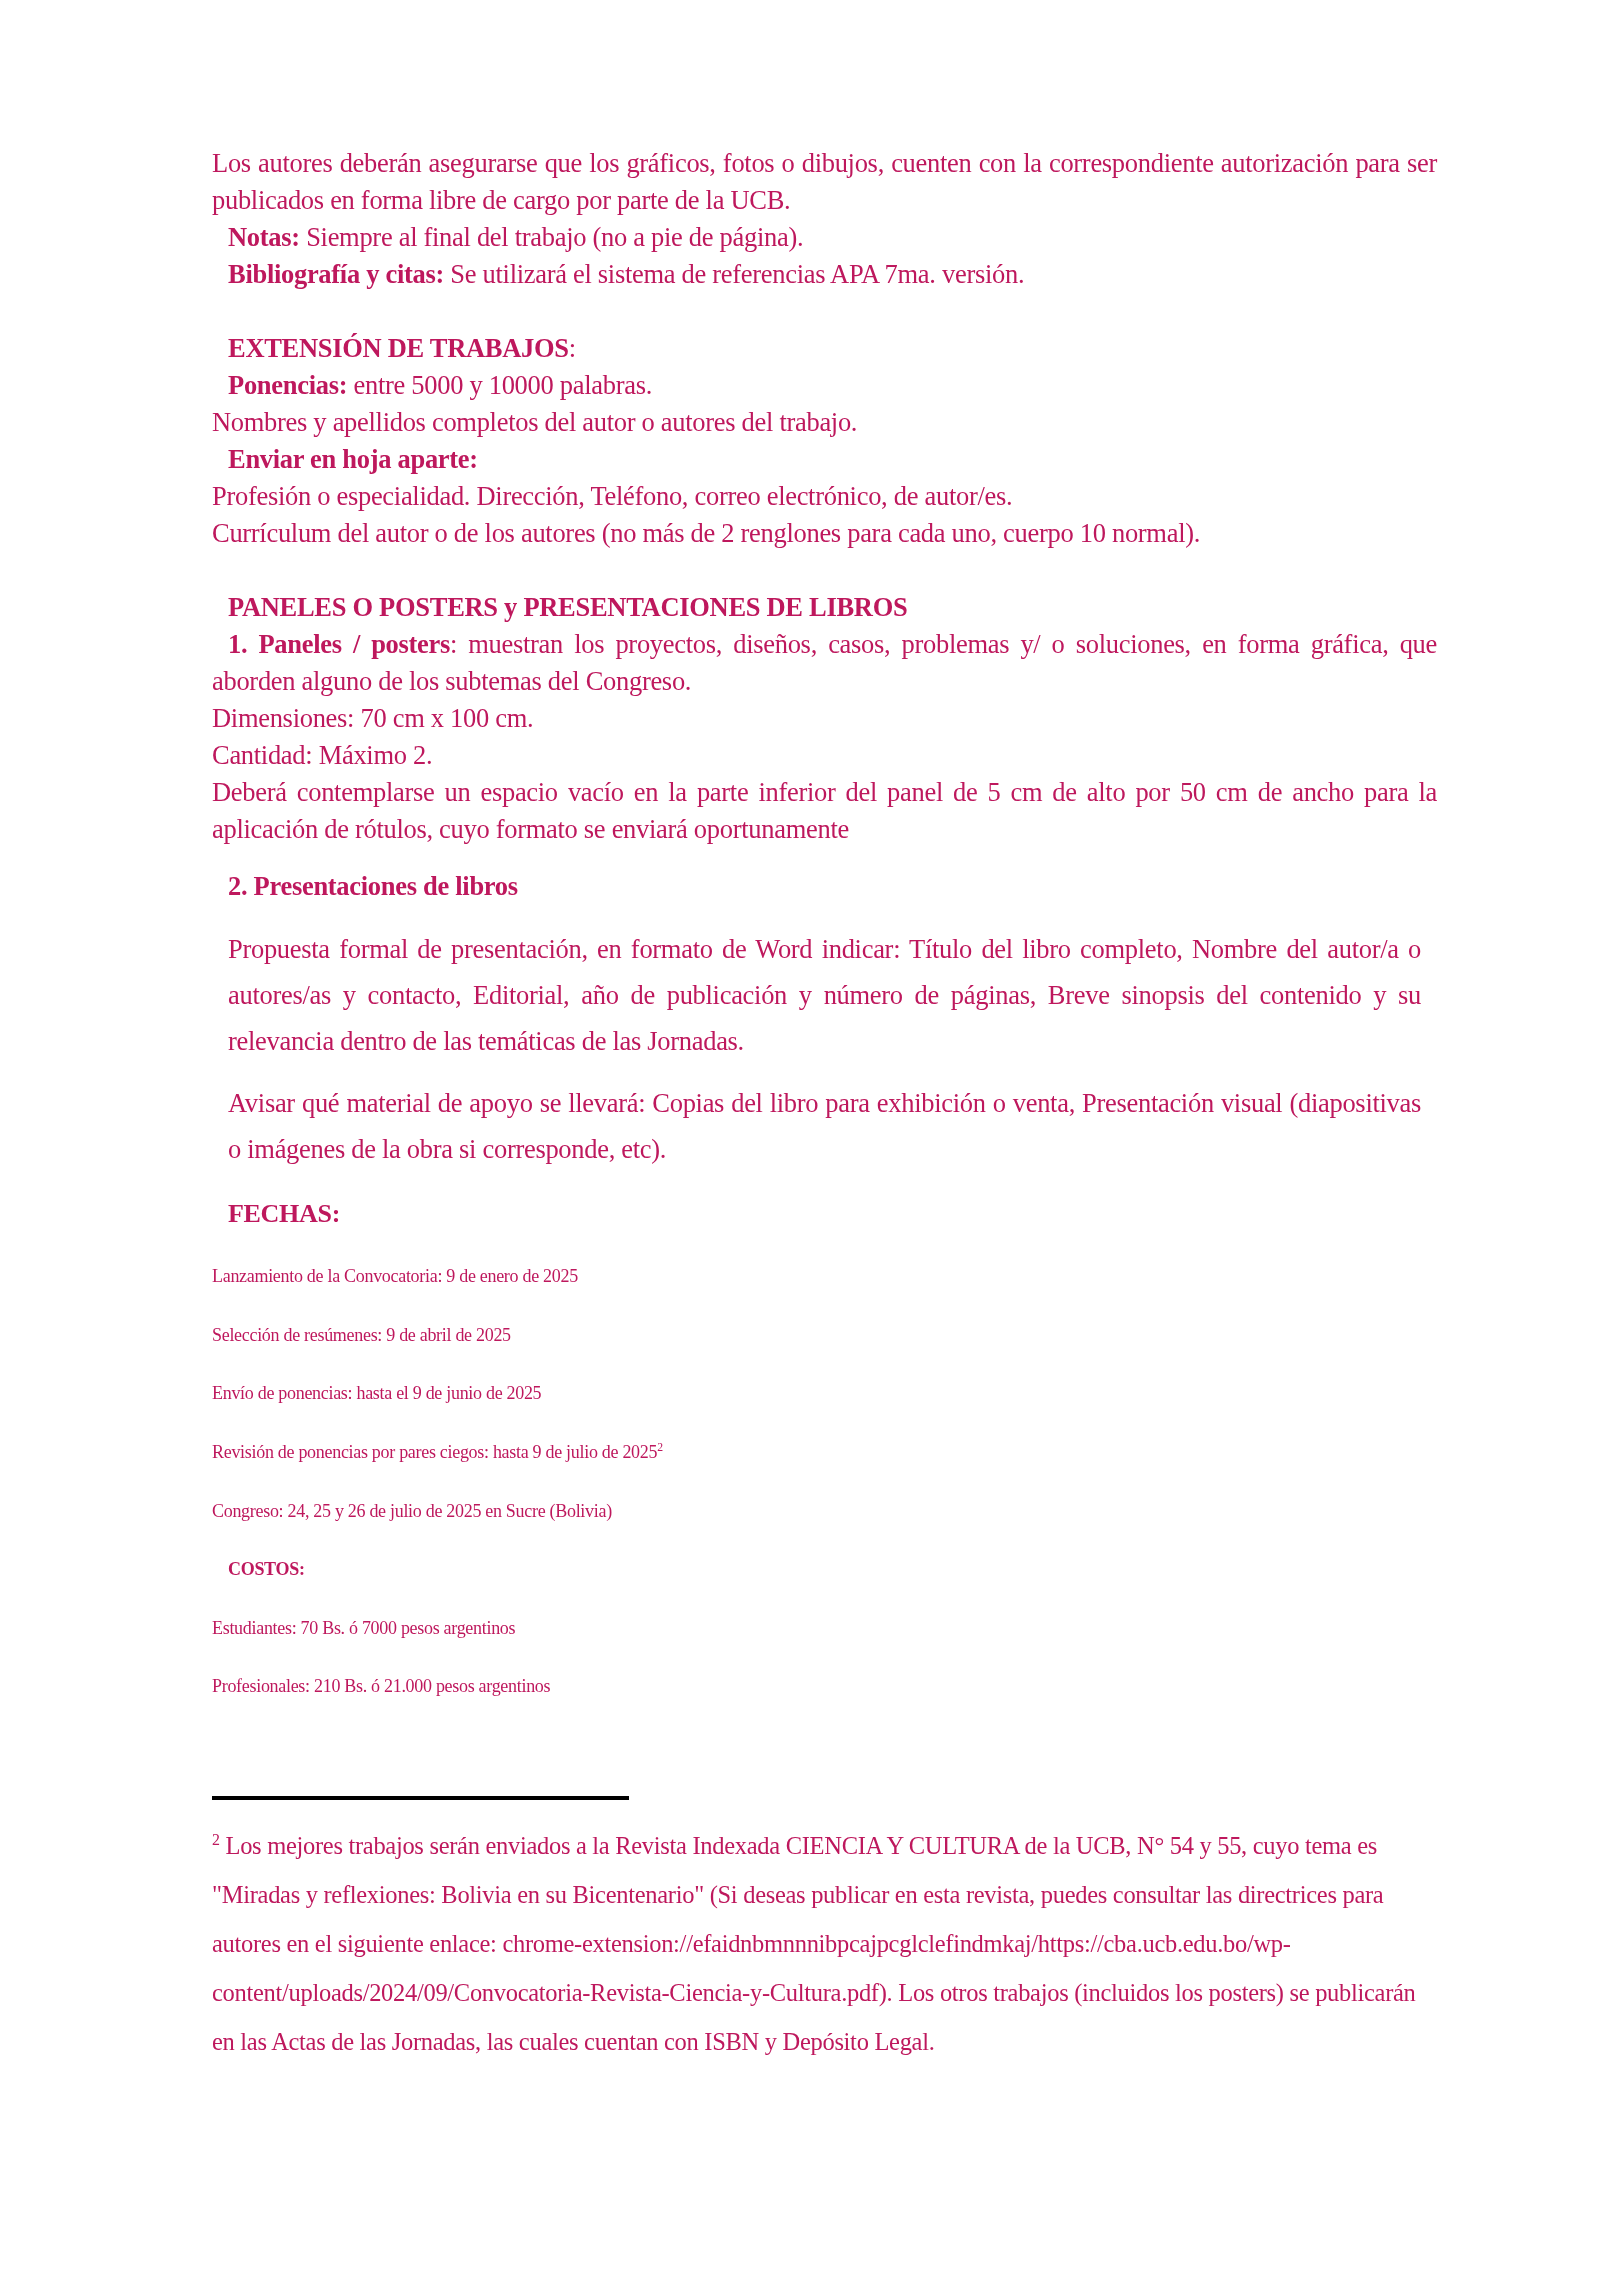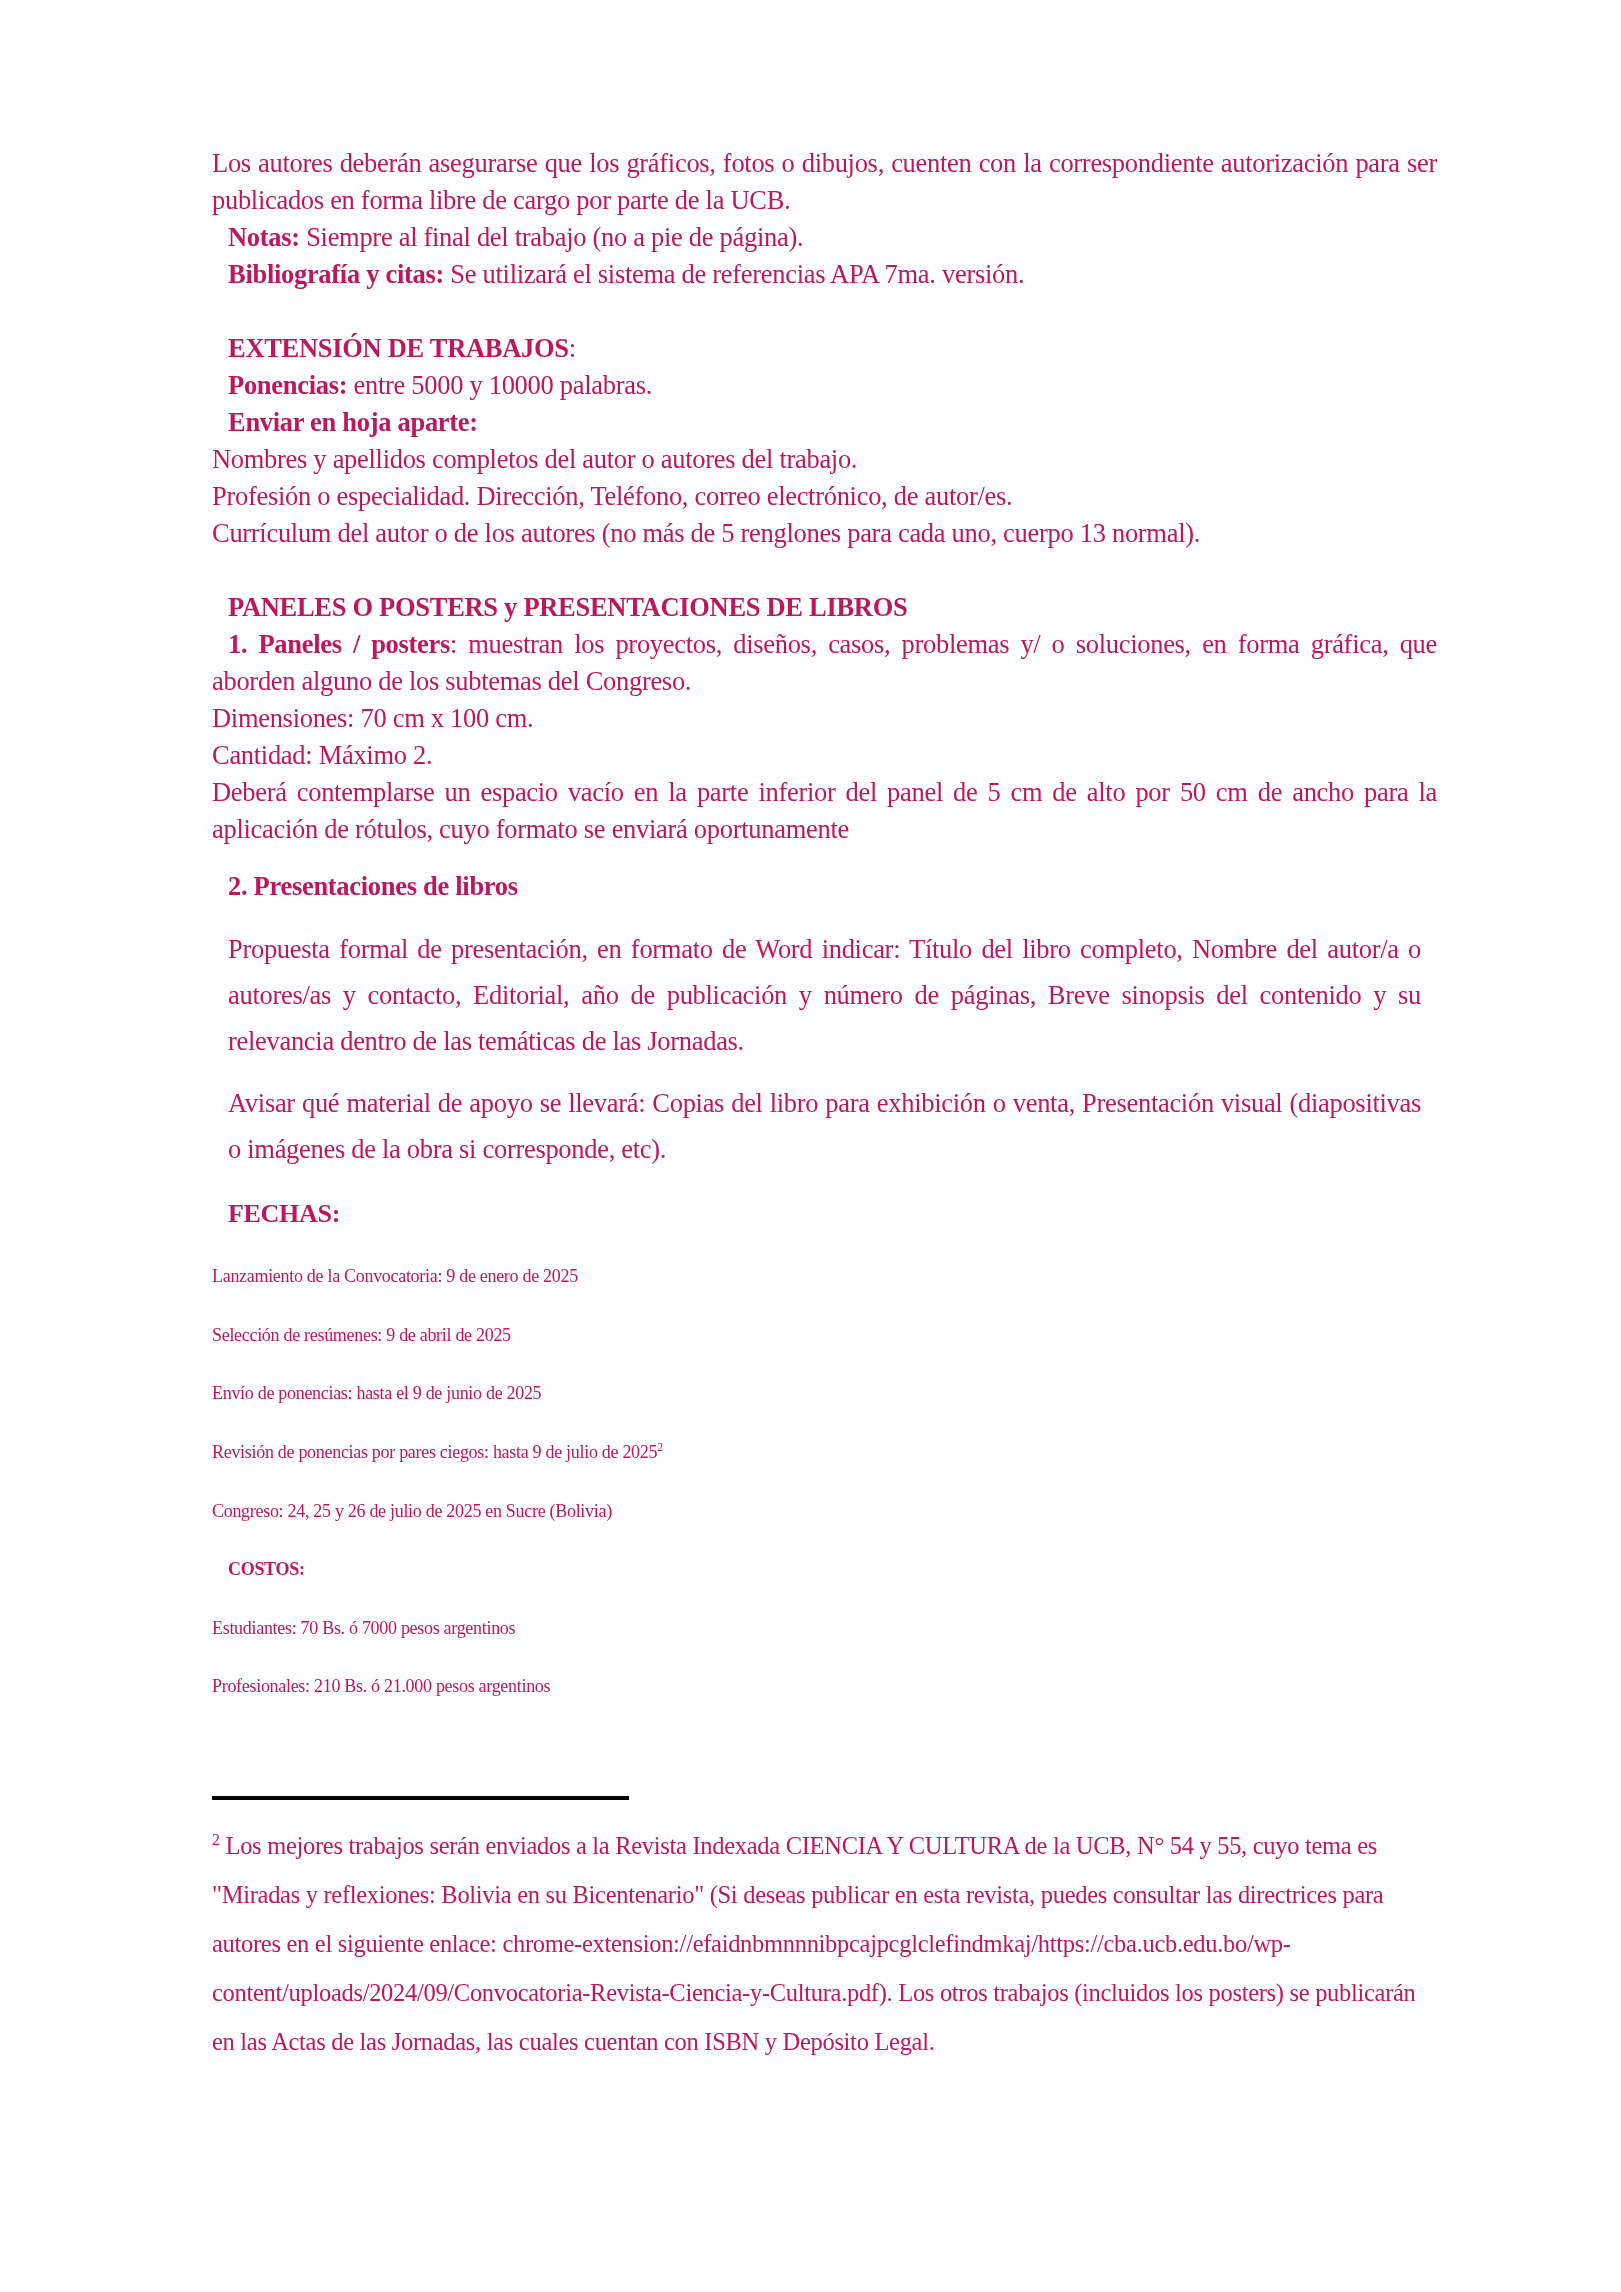--- a/index.html
+++ b/index.html
@@ -84,24 +84,24 @@
 
 <div class="page">
   <div class="content">
     <div>
         <div class="s-compact"><span>Los autores deberán asegurarse que los gráficos, fotos o dibujos, cuenten con la correspondiente autorización para ser publicados en forma libre de cargo por parte de la UCB.</span></div>
         <div class="s-compact"><span class="bold">Notas:</span><span> Siempre al final del trabajo (no a pie de página).</span></div>
         <div class="s-compact"><span class="bold">Bibliografía y citas:</span><span> Se utilizará el sistema de referencias APA 7ma. versión.</span></div>
         <div class="s-blank"></div>
         <div class="s-compact"><span class="bold">EXTENSIÓN DE TRABAJOS</span><span>:</span></div>
         <div class="s-compact"><span class="bold">Ponencias:</span><span> entre 5000 y 10000 palabras.</span></div>
+        <div class="s-compact"><span>Nombres y apellidos completos del autor o autores del trabajo.</span></div>
         <div class="s-compact"><span class="bold">Enviar en hoja aparte:</span></div>
-        <div class="s-compact"><span>Nombres y apellidos completos del autor o autores del trabajo.</span></div>
         <div class="s-compact"><span>Profesión o especialidad. Dirección, Teléfono, correo electrónico, de autor/es.</span></div>
-        <div class="s-compact"><span>Currículum del autor o de los autores (no más de 5 renglones para cada uno, cuerpo 13 normal).</span></div>
+        <div class="s-compact"><span>Currículum del autor o de los autores (no más de 2 renglones para cada uno, cuerpo 10 normal).</span></div>
         <div class="s-blank"></div>
         <div class="s-compact"><span class="bold">PANELES O POSTERS y PRESENTACIONES DE LIBROS</span></div>
         <div class="s-compact"><span class="bold">1. Paneles / posters</span><span>: muestran los proyectos, diseños, casos, problemas y/ o soluciones, en forma gráfica, que aborden alguno de los subtemas del Congreso.</span></div>
         <div class="s-compact"><span>Dimensiones: 70 cm x 100 cm.</span></div>
         <div class="s-compact"><span>Cantidad: Máximo 2.</span></div>
         <div class="s-compact"><span>Deberá contemplarse un espacio vacío en la parte inferior del panel de 5 cm de alto por 50 cm de ancho para la aplicación de rótulos, cuyo formato se enviará oportunamente</span></div>
         <div class="s-subheading"><span class="bold">2. Presentaciones de libros</span></div>
         <div class="s-spaced"><span>Propuesta formal de presentación, en formato de Word indicar: Título del libro completo, Nombre del autor/a o autores/as y contacto, Editorial, año de publicación y número de páginas, Breve sinopsis del contenido y su relevancia dentro de las temáticas de las Jornadas.</span></div>
         <div class="s-spaced"><span>Avisar qué material de apoyo se llevará: Copias del libro para exhibición o venta, Presentación visual (diapositivas o imágenes de la obra si corresponde, etc).</span></div>
         <div class="s-heading-lg"><span class="bold">FECHAS:</span></div>

